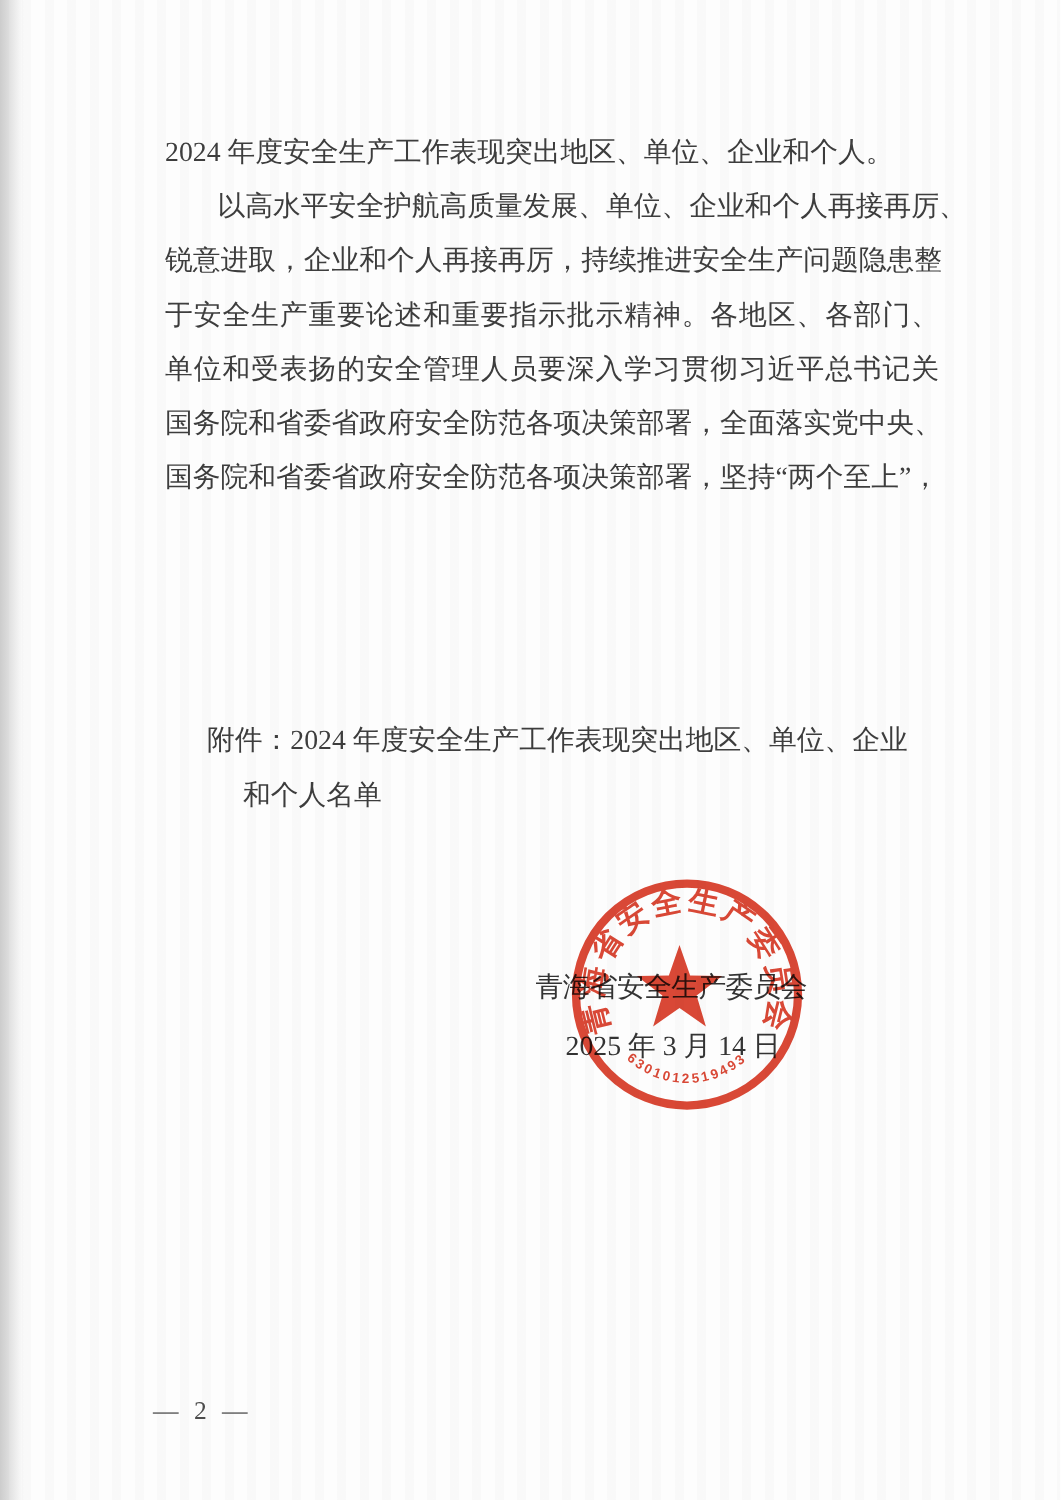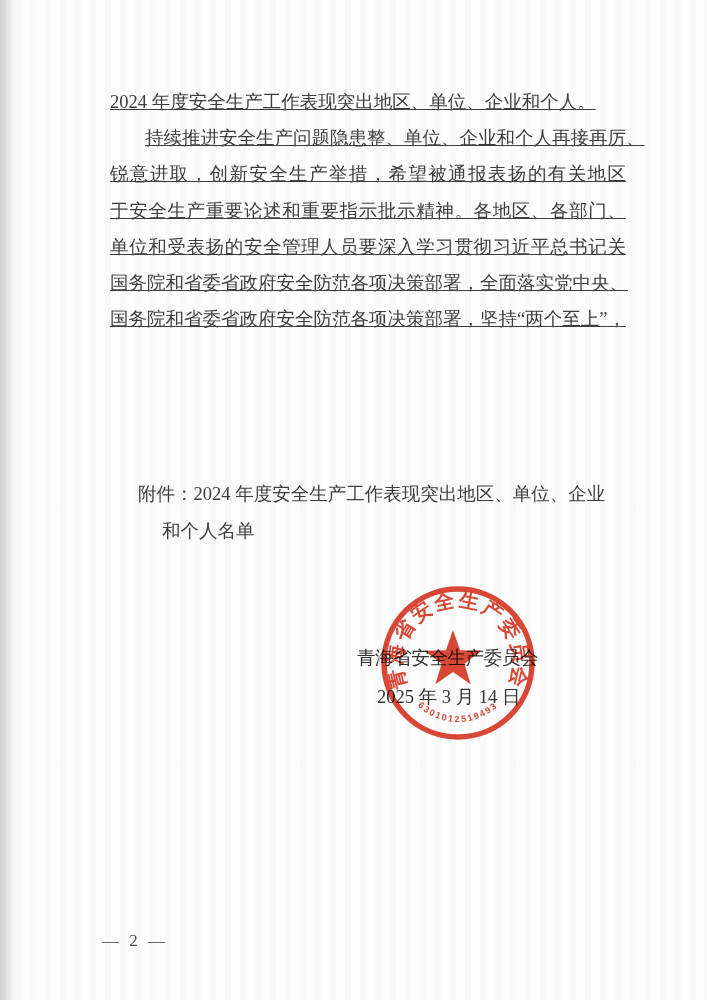--- a/index.html
+++ b/index.html
@@ -27,21 +27,20 @@
     position: absolute; left: 110px; top: 84px; width: 516px;
     font-size: 18.5px; line-height: 36.2px;
     color: #3d3d3d;
   }
   .body-line {
     white-space: nowrap;
     text-align: justify;
     text-align-last: justify;
     text-justify: inter-character;
     height: 36.2px;
-    text-decoration: underline;
   }
   .body-line.p-end { text-align-last: left; }
   .body-line.indent { padding-left: 35px; }
   .attachment {
     position: absolute; left: 138px; top: 476px;
     font-size: 18.5px; line-height: 37px; color: #3d3d3d;
     white-space: nowrap;
     font-family: Liberation Serif, serif;
   }
   .attachment .att-line2 { margin-left: 24px; }
@@ -71,22 +70,22 @@
   }
 </style>
 </head>
 <body>
 
 <div class="scan-band"></div>
 <div class="scan-left-edge"></div>
 
 <div class="body-text">
   <div class="body-line p-end">2024 年度安全生产工作表现突出地区、单位、企业和个人。</div>
-  <div class="body-line indent">持续推进安全生产问题隐患整、单位、企业和个人再接再厉、</div>
-  <div class="body-line">锐意进取，创新安全生产举措，希望被通报表扬的有关地区</div>
+  <div class="body-line indent">以高水平安全护航高质量发展、单位、企业和个人再接再厉、</div>
+  <div class="body-line">锐意进取，企业和个人再接再厉，持续推进安全生产问题隐患整</div>
   <div class="body-line">于安全生产重要论述和重要指示批示精神。各地区、各部门、</div>
   <div class="body-line">单位和受表扬的安全管理人员要深入学习贯彻习近平总书记关</div>
   <div class="body-line">国务院和省委省政府安全防范各项决策部署，全面落实党中央、</div>
   <div class="body-line">国务院和省委省政府安全防范各项决策部署，坚持“两个至上”，</div>
 </div>
 
 <div class="attachment">
   <div class="att-line1">附件：2024 年度安全生产工作表现突出地区、单位、企业</div>
   <div class="att-line2">和个人名单</div>
 </div>

